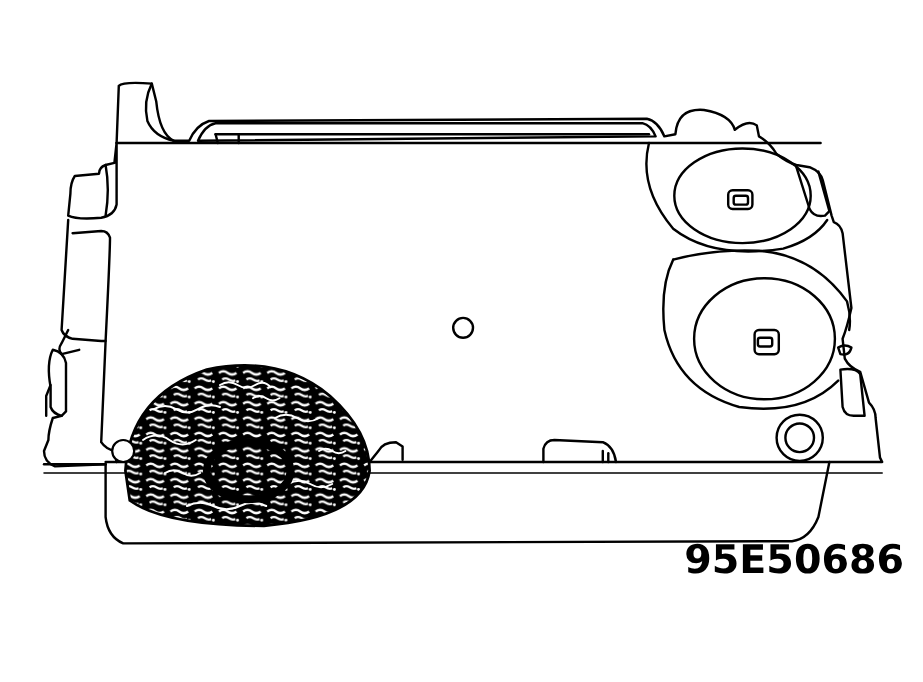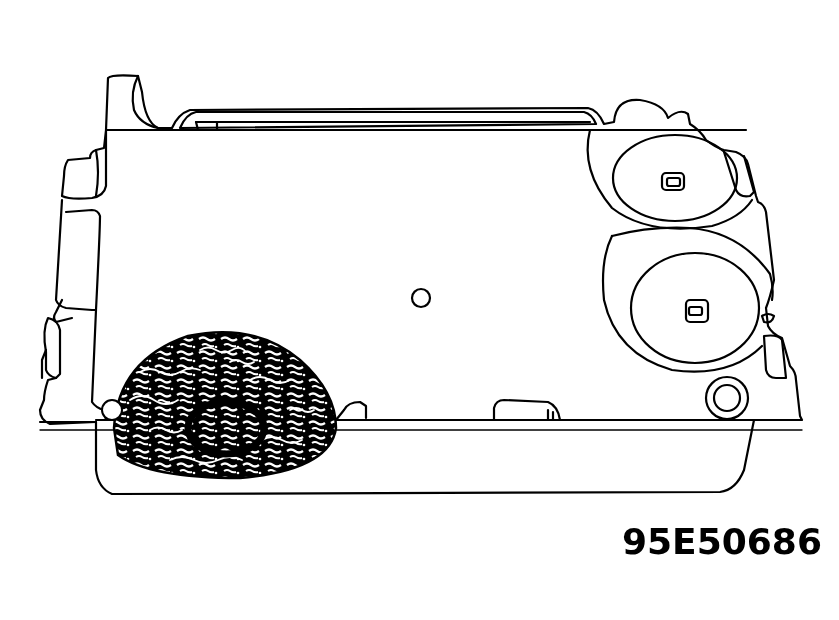--- a/index.html
+++ b/index.html
@@ -20,21 +20,21 @@
       top: 0;
       width: 839px;
       height: 620px;
     }
     .figure svg {
       display: block;
     }
     .ref-label {
       position: absolute;
       left: 622px;
-      top: 524px;
+      top: 492px;
       font-family: "DejaVu Sans", sans-serif;
       font-weight: bold;
       font-size: 36px;
       letter-spacing: 0px;
       color: #000000;
       line-height: 1;
     }
   </style>
 </head>
 <body>

